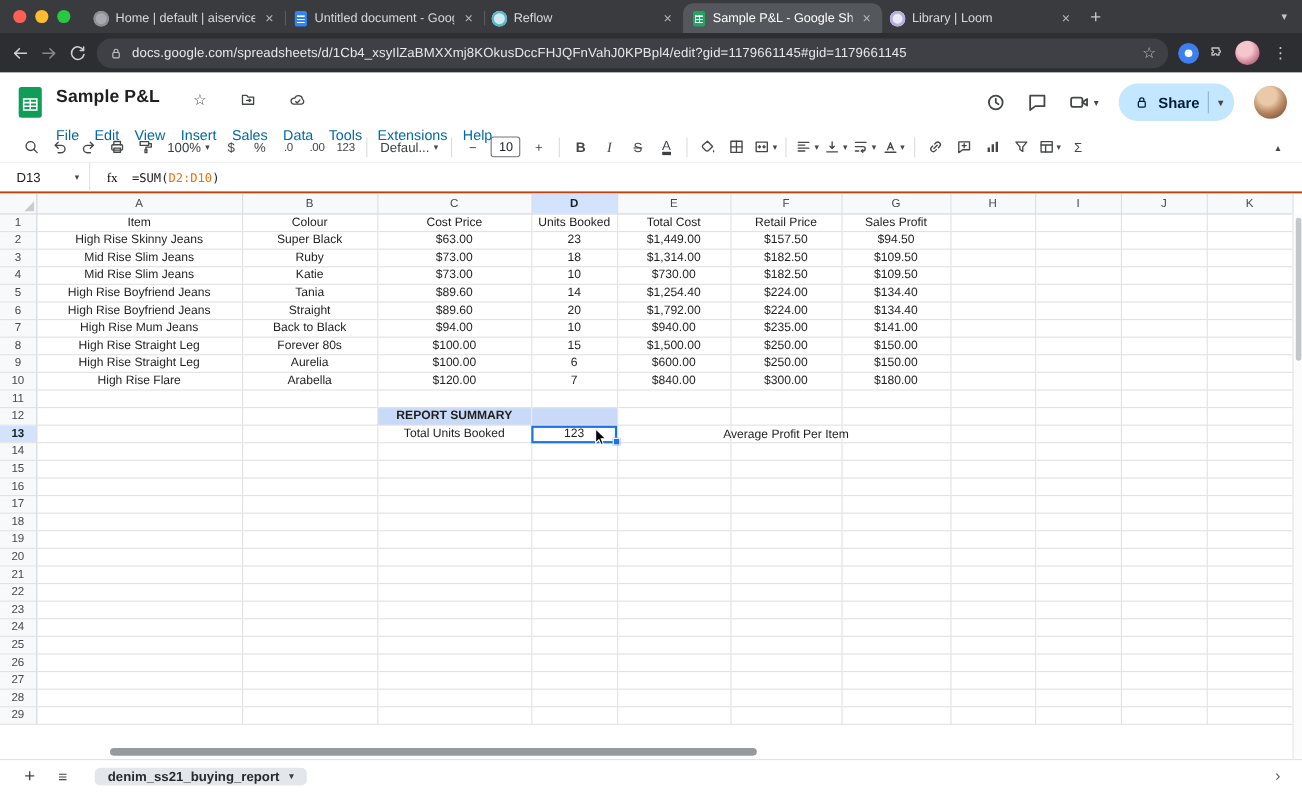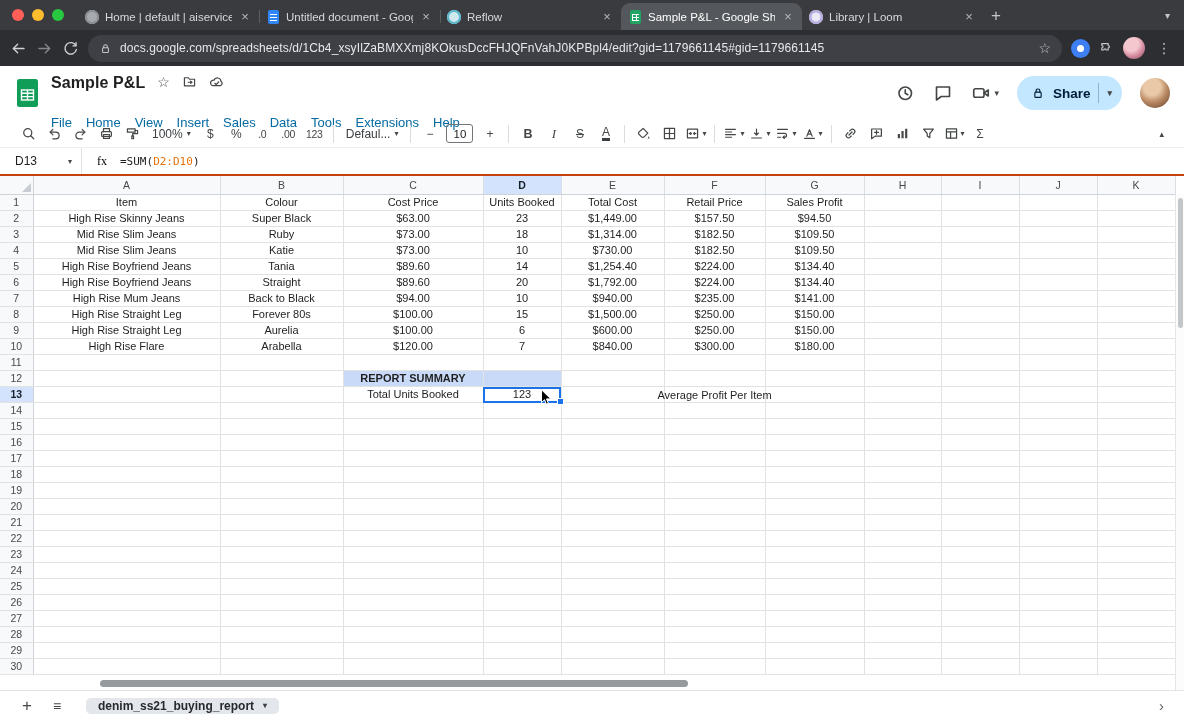--- a/index.html
+++ b/index.html
@@ -46,21 +46,21 @@
 .extblue{width:19px;height:19px;border-radius:50%;background:#3d7ef0;flex:none;position:relative}
 .extblue::after{content:"";position:absolute;left:6px;top:6px;width:7px;height:7px;border-radius:50%;background:#fff}
 .puzzle{color:#c3c5c8}
 .avatar-sm{width:22px;height:22px;border-radius:50%;background:radial-gradient(circle at 38% 32%,#f4c7cf 0 35%,#d68ca0 60%,#7e4456);flex:none}
 .kebab{color:#c3c5c8;font-size:14px;padding:0 3px}
 
 
 .gsheader{height:54px;display:flex;align-items:flex-start;padding:8px 14px 0 16px;gap:12px;background:#fff;flex:none}
 .gslogo{flex:none;margin-top:4px}
 .titleblock{display:flex;flex-direction:column}
-.trow{display:flex;align-items:flex-start;gap:12px;height:24px}
+.trow{display:flex;align-items:flex-end;gap:30px;height:24px}
 .gstitle{font-size:16px;font-weight:700;color:#1f1f1f;letter-spacing:.1px}
 .ticon{color:#444746}
 .ticon svg{width:15px;height:15px}
 .star-glyph{font-size:14px;color:#444746}
 .menurow{display:flex;font-size:13px;color:#0369a1;margin-top:15px;margin-left:-7px}
 .menu{padding:2px 7px;border-radius:4px}
 .hdr-right{margin-left:auto;display:flex;align-items:center;gap:18px;height:38px}
 .hic{color:#444746}
 .hic svg{width:20px;height:20px}
 .camgroup{display:flex;align-items:center;gap:3px;color:#444746}
@@ -221,21 +221,21 @@
           </span>
         <span class="ic ticon">
             <svg viewBox="0 0 16 16">
               <path d="M4.8 12.4a2.9 2.9 0 1 1 .5-5.7 3.9 3.9 0 0 1 7.5 1 2.6 2.6 0 0 1-.7 4.7z"></path>
               <path d="M6.2 9.9l1.4 1.4 2.7-2.8"></path>
             </svg>
           </span>
       </div>
       <div class="menurow">
         <span class="menu">File</span>
-        <span class="menu">Home</span>
+        <span class="menu">Edit</span>
         <span class="menu">View</span>
         <span class="menu">Insert</span>
         <span class="menu">Sales</span>
         <span class="menu">Data</span>
         <span class="menu">Tools</span>
         <span class="menu">Extensions</span>
         <span class="menu">Help</span>
       </div>
     </div>
     <div class="hdr-right">
@@ -894,34 +894,20 @@
             <td class="cell"></td>
             <td class="cell"></td>
             <td class="cell"></td>
             <td class="cell"></td>
             <td class="cell"></td>
             <td class="cell"></td>
             <td class="cell"></td>
             <td class="cell"></td>
             <td class="cell"></td>
           </tr>
-          <tr>
-            <th class="rowhdr">30</th>
-            <td class="cell"></td>
-            <td class="cell"></td>
-            <td class="cell"></td>
-            <td class="cell"></td>
-            <td class="cell"></td>
-            <td class="cell"></td>
-            <td class="cell"></td>
-            <td class="cell"></td>
-            <td class="cell"></td>
-            <td class="cell"></td>
-            <td class="cell"></td>
-          </tr>
         </tbody>
       </table>
     <div class="hscroll"></div>
     <div class="vscroll">
       <div class="vthumb"></div>
     </div>
     <svg class="cursor" viewBox="0 0 15 17">
       <path d="M1.5 0.8v12.8l3-2.9 1.9 4.5 2-0.9-1.9-4.4h4.3z" fill="#000" stroke="#fff" stroke-width="1"></path>
     </svg>
   </div>

